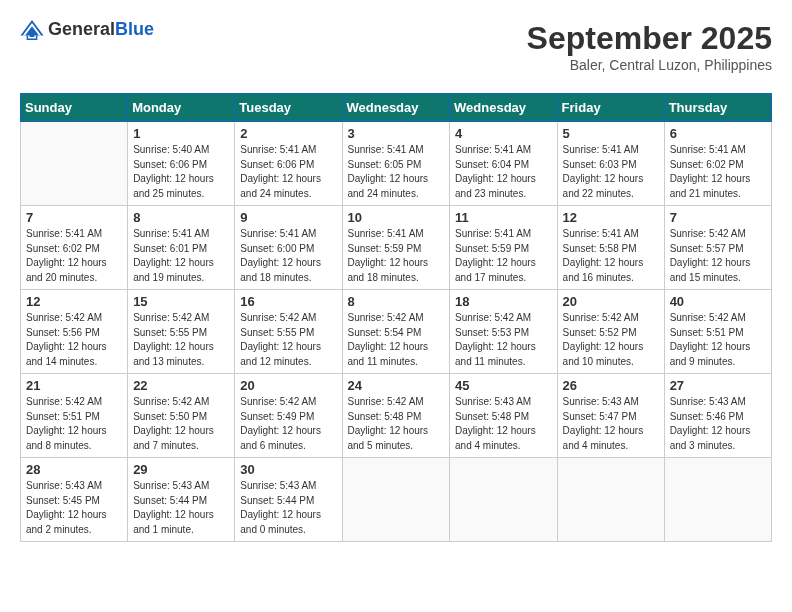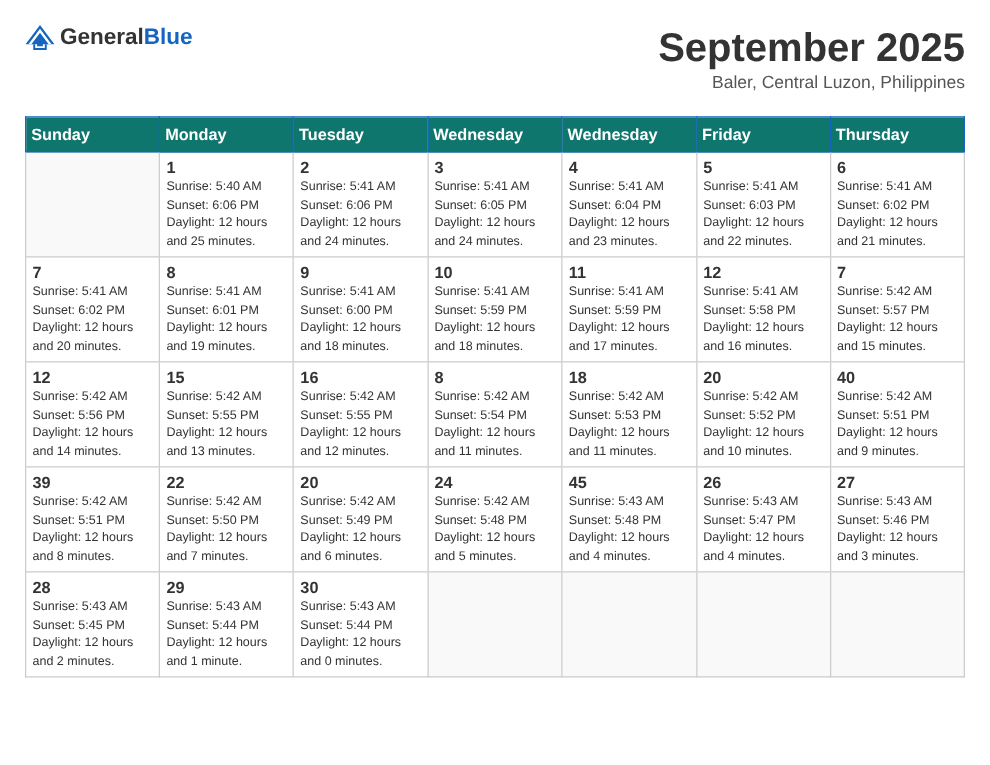--- a/index.html
+++ b/index.html
@@ -263,21 +263,21 @@
         <td>
           <div class="day-number">40</div>
           <div class="day-info" style="white-space: pre-line;">Sunrise: 5:42 AM
 Sunset: 5:51 PM
 Daylight: 12 hours
 and 9 minutes.</div>
         </td>
       </tr>
       <tr>
         <td>
-          <div class="day-number">39</div>
+          <div class="day-number">21</div>
           <div class="day-info" style="white-space: pre-line;">Sunrise: 5:42 AM
 Sunset: 5:51 PM
 Daylight: 12 hours
 and 8 minutes.</div>
         </td>
         <td>
           <div class="day-number">22</div>
           <div class="day-info" style="white-space: pre-line;">Sunrise: 5:42 AM
 Sunset: 5:50 PM
 Daylight: 12 hours

